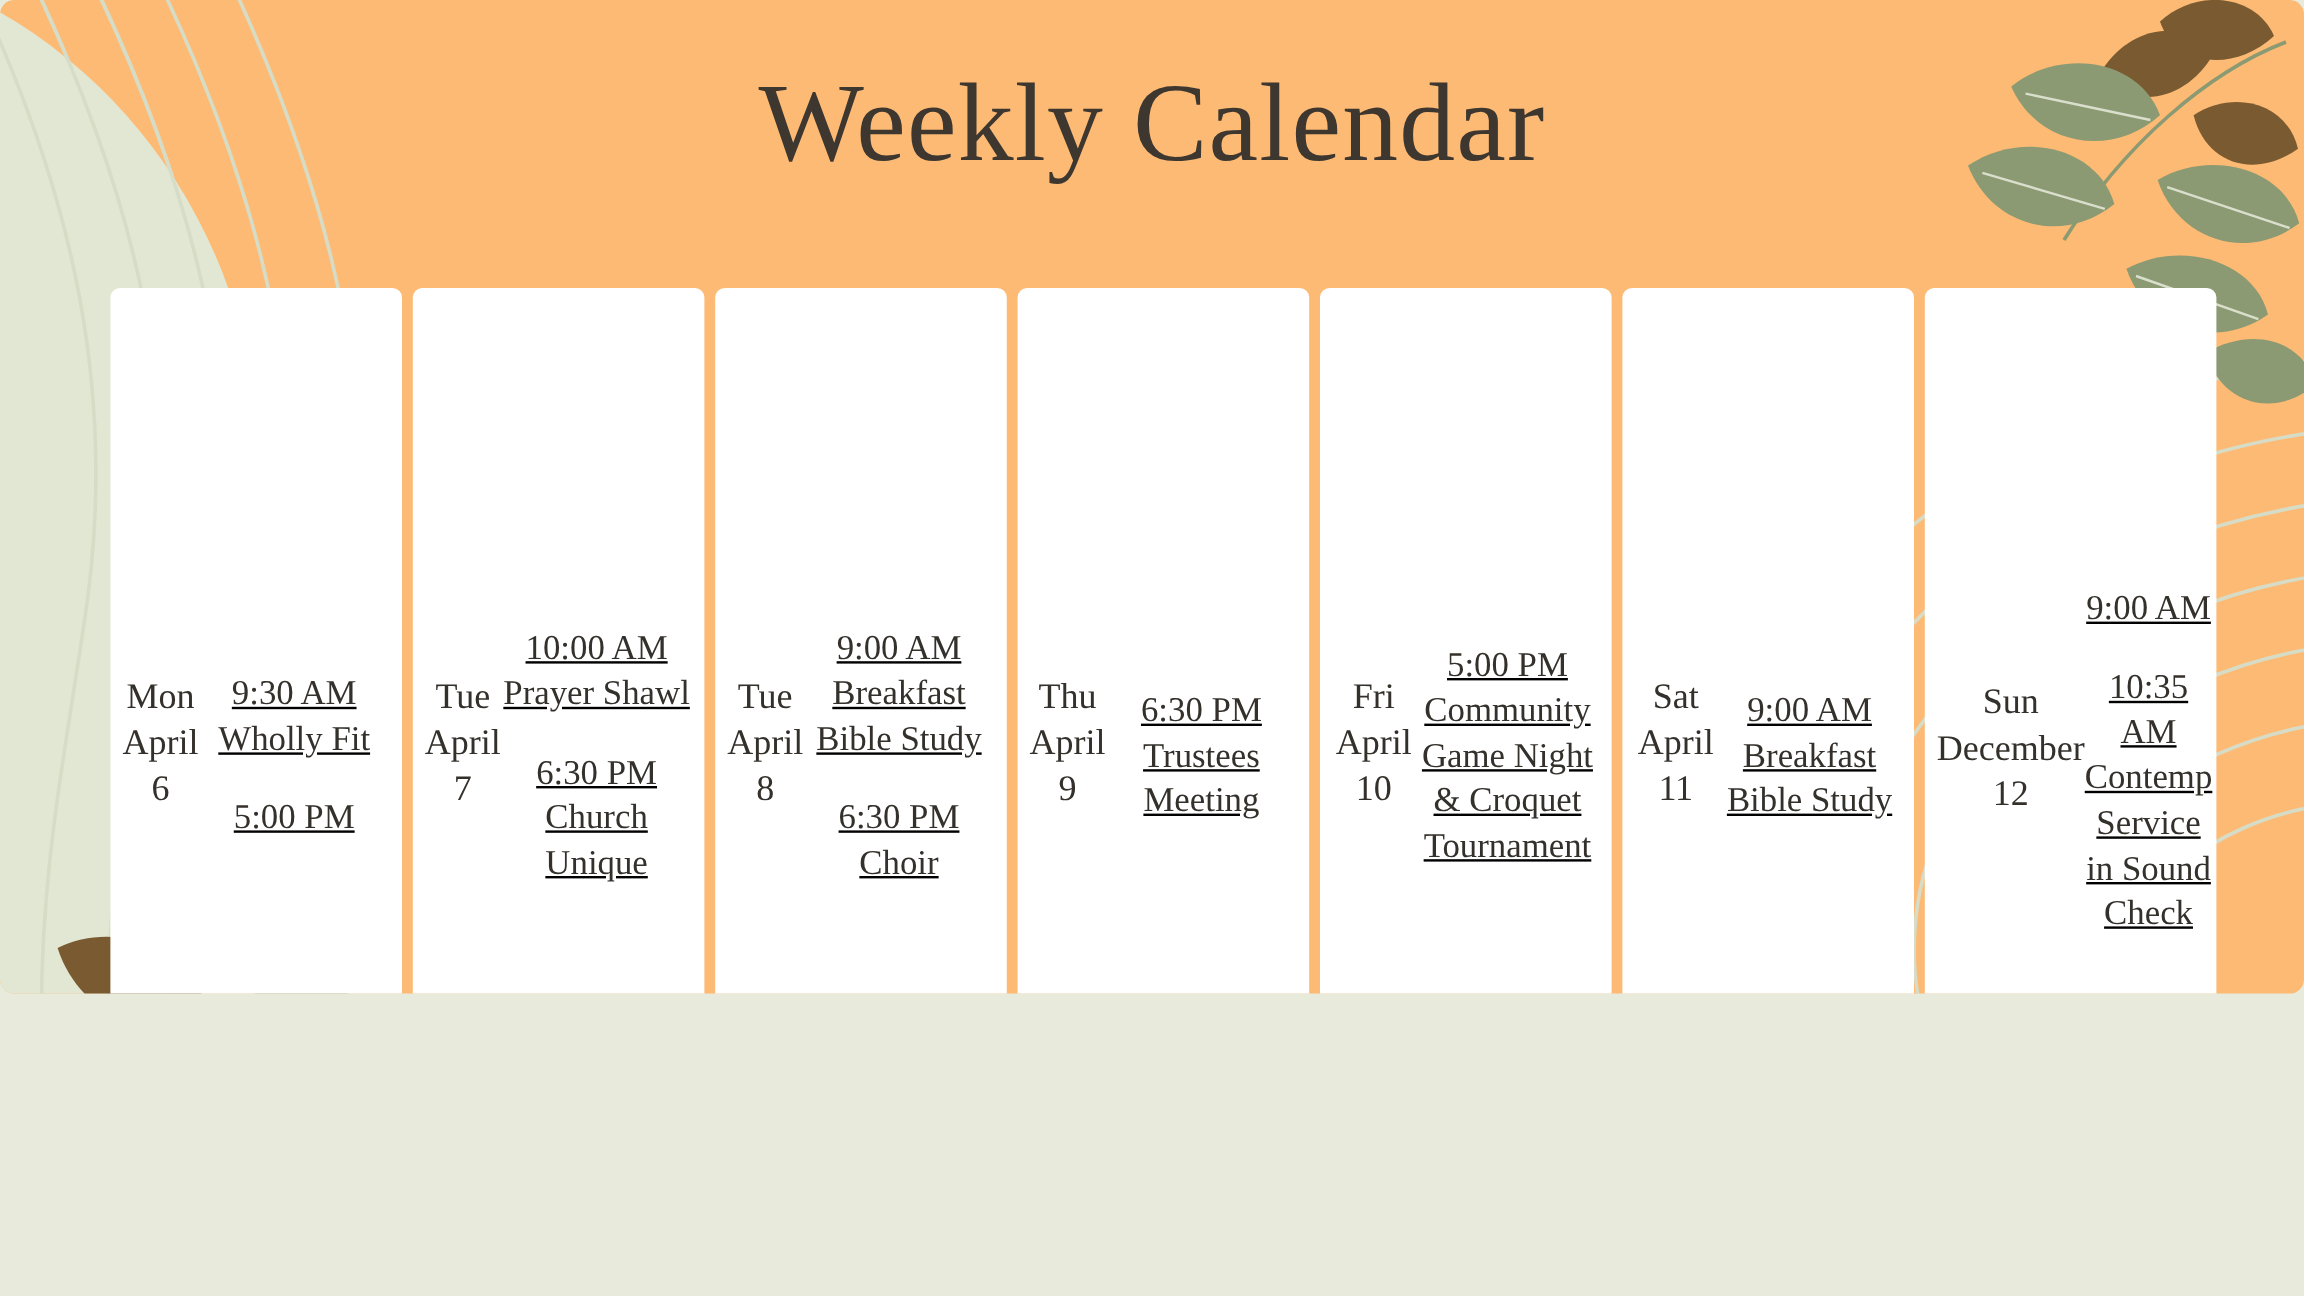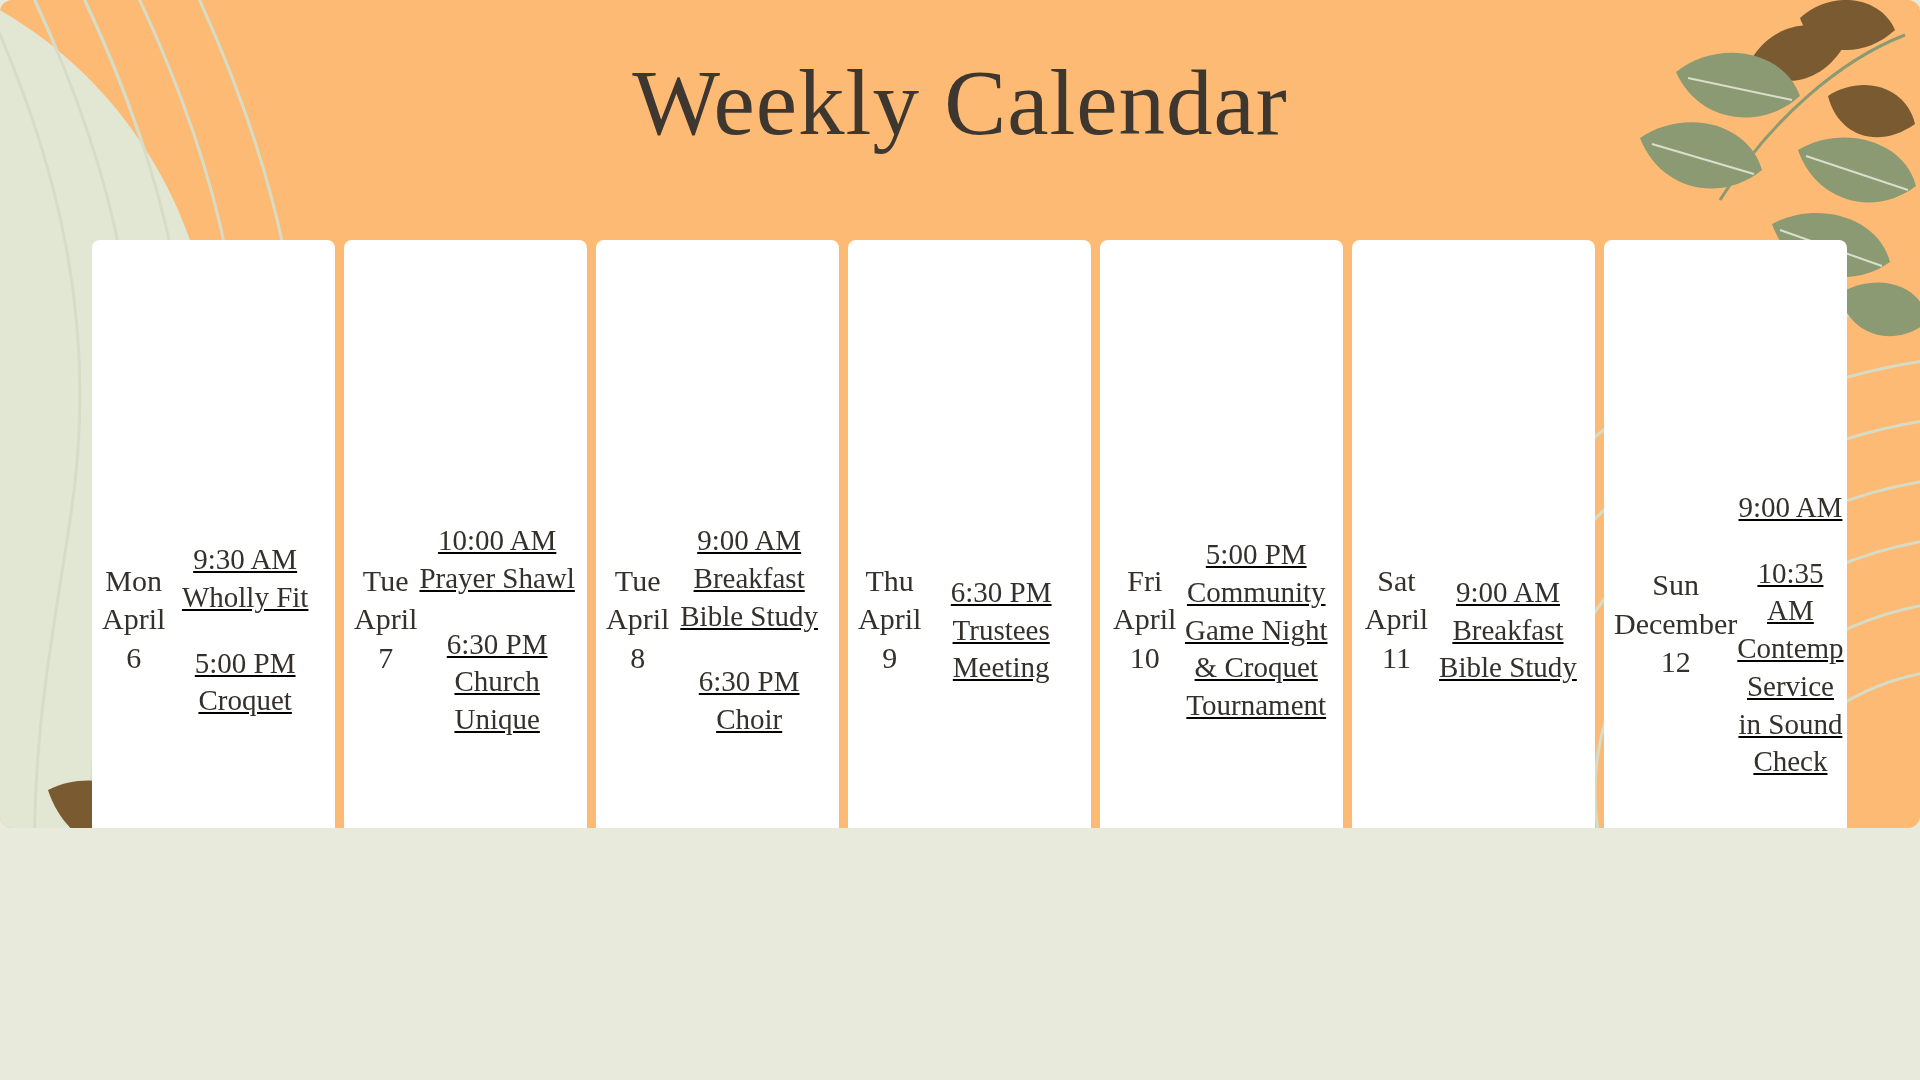--- a/index.html
+++ b/index.html
@@ -186,21 +186,20 @@
         <span class="dow">Mon</span>
         <span class="date">April 6</span>
       </div>
       <div class="events">
         <div class="event">
           <span class="time">9:30 AM</span>
           <span class="name">Wholly Fit</span>
         </div>
         <div class="event">
           <span class="time">5:00 PM</span>
-          <span class="name">Croquet</span>
         </div>
       </div>
     </div>
 
     <div class="day-col">
       <div class="day-head">
         <span class="dow">Tue</span>
         <span class="date">April 7</span>
       </div>
       <div class="events">

